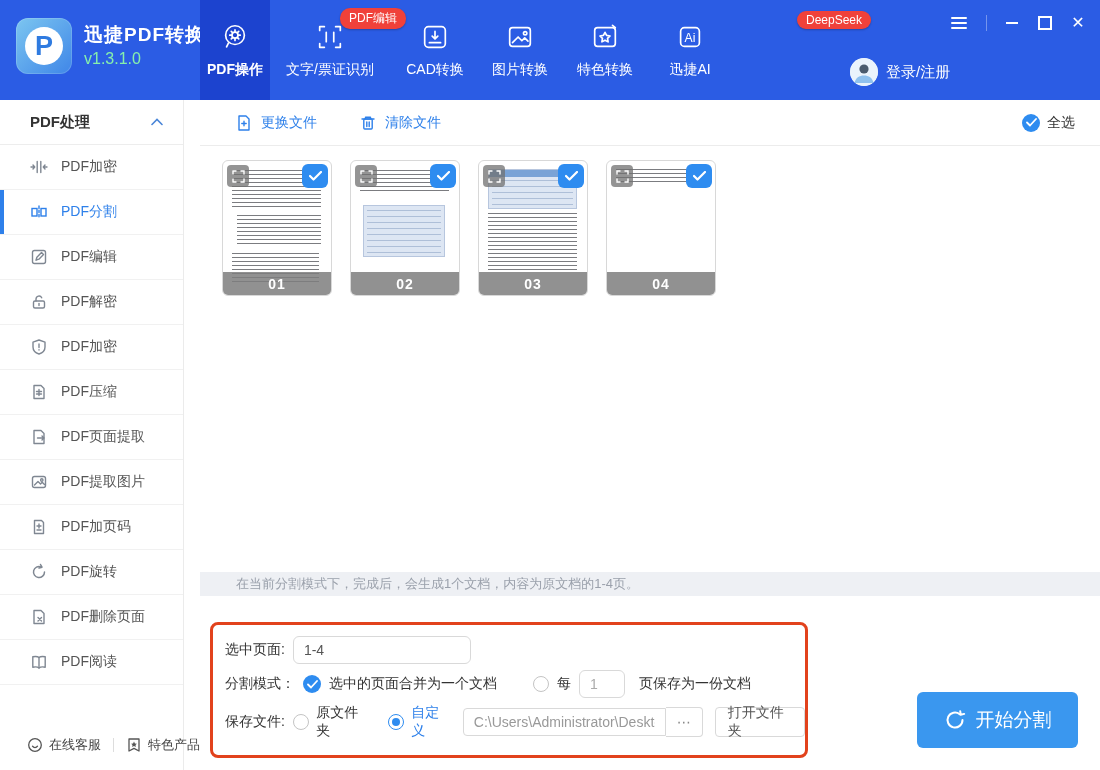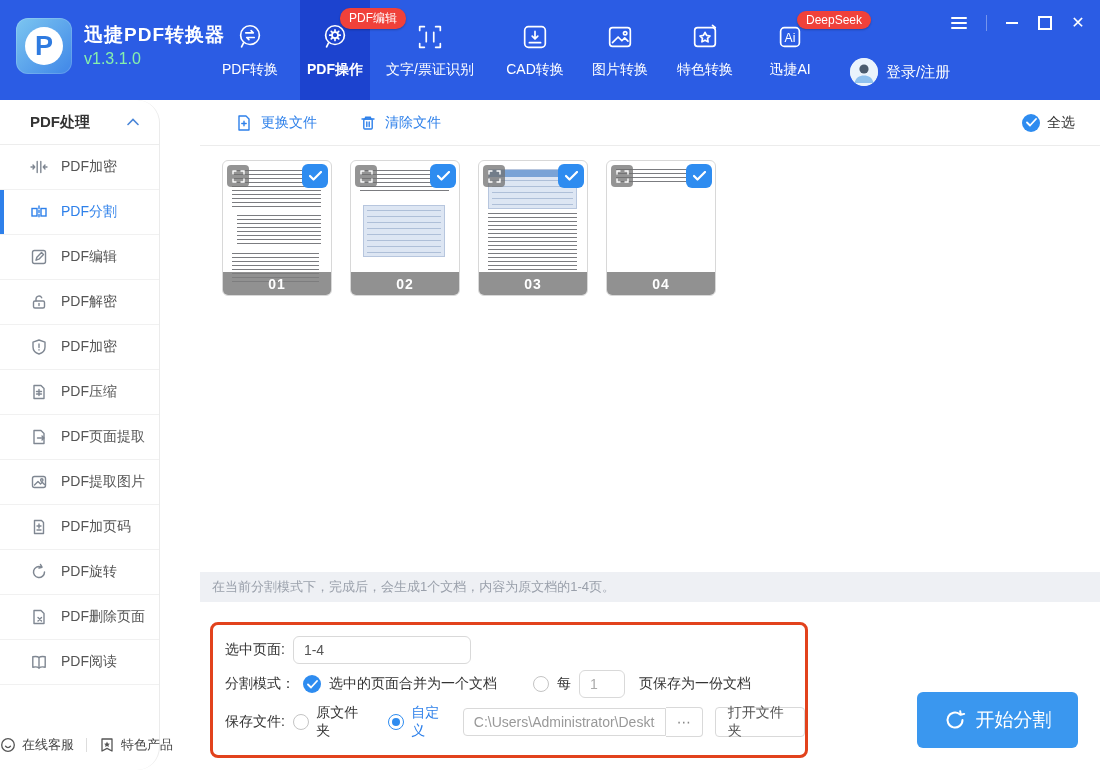--- a/index.html
+++ b/index.html
@@ -34,29 +34,29 @@
   .winctl{position:absolute;right:14px;top:15px;display:flex;align-items:center;gap:17px;}
   .hamburger{display:flex;flex-direction:column;gap:3px;cursor:pointer;padding:2px;}
   .hamburger i{display:block;width:16px;height:2px;background:#fff;border-radius:1px;}
   .winsep{width:1px;height:16px;background:rgba(255,255,255,.35);}
   .ctl{width:16px;height:16px;display:flex;align-items:center;justify-content:center;cursor:pointer;}
   .ctl-min i{display:block;width:12px;height:2px;background:#fff;}
   .ctl-max i{display:block;width:10px;height:10px;border:2px solid #fff;}
   .ctl-close{font-size:16px;line-height:1;}
 
   
-  .sidebar{position:absolute;left:0;top:100px;width:160px;height:670px;background:#fff;border-right:1px solid #ebebeb;box-sizing:border-box;border-radius:23px;}
+  .sidebar{position:absolute;left:0;top:100px;width:184px;height:670px;background:#fff;border-right:1px solid #ebebeb;box-sizing:border-box;}
   .side-header{height:44px;display:flex;align-items:center;justify-content:space-between;padding:0 20px 0 30px;border-bottom:1px solid #ededed;}
   .side-title{font-size:15px;color:#333;font-weight:bold;}
   .side-item{height:44px;display:flex;align-items:center;gap:13px;padding-left:30px;border-bottom:1px solid #f1f1f1;font-size:14px;color:#555;position:relative;cursor:pointer;}
   .side-item .sicon{color:#7f8792;}
   .side-item.active{color:#2e80ea;}
   .side-item.active .sicon{color:#2e80ea;}
   .side-item.active::before{content:'';position:absolute;left:0;top:0;bottom:0;width:4px;background:#2e80ea;}
-  .side-footer{position:absolute;left:0;bottom:16px;width:200px;display:flex;align-items:center;justify-content:flex-start;}
+  .side-footer{position:absolute;left:0;bottom:16px;width:200px;display:flex;align-items:center;justify-content:flex-end;}
   .foot-link{display:flex;align-items:center;gap:6px;font-size:13px;color:#444;cursor:pointer;}
   .foot-sep{width:1px;height:14px;background:#ddd;margin:0 12px;}
 
   
   .main{position:absolute;left:200px;top:100px;width:900px;height:670px;background:#fff;}
   .toolbar{height:46px;border-bottom:1px solid #ececec;display:flex;align-items:center;padding:0 25px 0 35px;box-sizing:border-box;}
   .tool-btn{display:flex;align-items:center;gap:8px;color:#2e80ea;font-size:14px;cursor:pointer;margin-right:42px;}
   .select-all{margin-left:auto;display:flex;align-items:center;gap:7px;font-size:14px;color:#333;cursor:pointer;}
   .check-circle{width:18px;height:18px;border-radius:50%;background:#2e8cf0;display:flex;align-items:center;justify-content:center;flex:0 0 auto;}
 
@@ -64,21 +64,21 @@
   .thumb{width:108px;height:134px;border:1px solid #d8d8d8;border-radius:6px;background:#fff;position:relative;overflow:hidden;cursor:pointer;}
   .thumb-label{position:absolute;left:0;right:0;bottom:0;height:23px;background:rgba(126,126,126,.85);color:#fff;
                display:flex;align-items:center;justify-content:center;font-size:14px;font-weight:bold;letter-spacing:1px;}
   .thumb-check{position:absolute;top:3px;right:3px;width:26px;height:24px;border-radius:6px;background:#2e8cf0;display:flex;align-items:center;justify-content:center;}
   .thumb-expand{position:absolute;top:4px;left:4px;width:22px;height:22px;border-radius:4px;background:rgba(112,112,112,.75);display:flex;align-items:center;justify-content:center;}
   .tx{position:absolute;background-image:repeating-linear-gradient(to bottom,#5a5b60 0,#5a5b60 1px,transparent 1px,transparent 4px);opacity:.8;}
   .tbl{position:absolute;background:#dde6f3;border:1px solid #b7c6de;}
   .tbl-head{position:absolute;left:0;right:0;top:0;height:7px;background:#7aa3d6;}
   .tbl-rows{position:absolute;left:3px;right:3px;top:10px;bottom:3px;background-image:repeating-linear-gradient(to bottom,#aebfd8 0,#aebfd8 1px,transparent 1px,transparent 6px);}
 
-  .statusbar{position:absolute;left:0;top:472px;width:900px;height:30px;background:#eef0f4;display:flex;align-items:center;padding-left:12px;box-sizing:border-box;font-size:13px;color:#9aa0ab;}
+  .statusbar{position:absolute;left:0;top:472px;width:900px;height:24px;background:#eef0f4;display:flex;align-items:center;padding-left:36px;box-sizing:border-box;font-size:13px;color:#9aa0ab;}
 
   
   .form-box{position:absolute;left:10px;top:522px;width:598px;height:136px;border:3px solid #e2421c;border-radius:8px;box-sizing:border-box;
             padding:8px 0 12px 12px;display:flex;flex-direction:column;justify-content:space-around;}
   .frow{display:flex;align-items:center;font-size:14px;color:#333;}
   .flabel{color:#333;margin-right:8px;white-space:nowrap;}
   .text-input{height:28px;border:1px solid #d9d9d9;border-radius:6px;padding:0 10px;font-size:14px;color:#555;box-sizing:border-box;outline:none;font-family:"Liberation Sans",sans-serif;}
   .pages-input{width:178px;}
   .count-input{width:46px;color:#aaa;text-align:left;}
   .path-input{width:216px;color:#999;border-radius:4px 0 0 4px;}
@@ -106,30 +106,20 @@
       <div class="logo">
         <div class="logo-inner">P</div>
       </div>
       <div>
         <div class="app-name">迅捷PDF转换器</div>
         <div class="app-ver">v1.3.1.0</div>
       </div>
     </div>
 
     <div class="nav">
-      <div class="nav-item w100">
-        <span>
-          <svg width="30" height="30" viewBox="0 0 32 32" fill="none" stroke="#fff" stroke-width="1.8" stroke-linecap="round" stroke-linejoin="round">
-            <circle cx="16" cy="14" r="10"></circle>
-              <path d="M11.5 11.5h8l-2.3-2.3M20.5 16.5h-8l2.3 2.3"></path>
-              <path d="M9 22.5l-2 4"></path>
-          </svg>
-        </span>
-        <span class="nav-label">PDF转换</span>
-      </div>
       <div class="nav-item active w70">
         <span>
           <svg width="30" height="30" viewBox="0 0 32 32" fill="none" stroke="#fff" stroke-width="1.8" stroke-linecap="round" stroke-linejoin="round">
             <circle cx="16" cy="14" r="10"></circle>
               <circle cx="16" cy="14" r="3.2"></circle>
             <path d="M16 8.4v2M16 17.6v2M10.4 14h2M19.6 14h2M12 10l1.4 1.4M18.6 16.6 20 18M20 10l-1.4 1.4M13.4 16.6 12 18"></path>
             <path d="M9 22.5l-2 4"></path>
           </svg>
         </span>
         <span class="nav-label">PDF操作</span>

